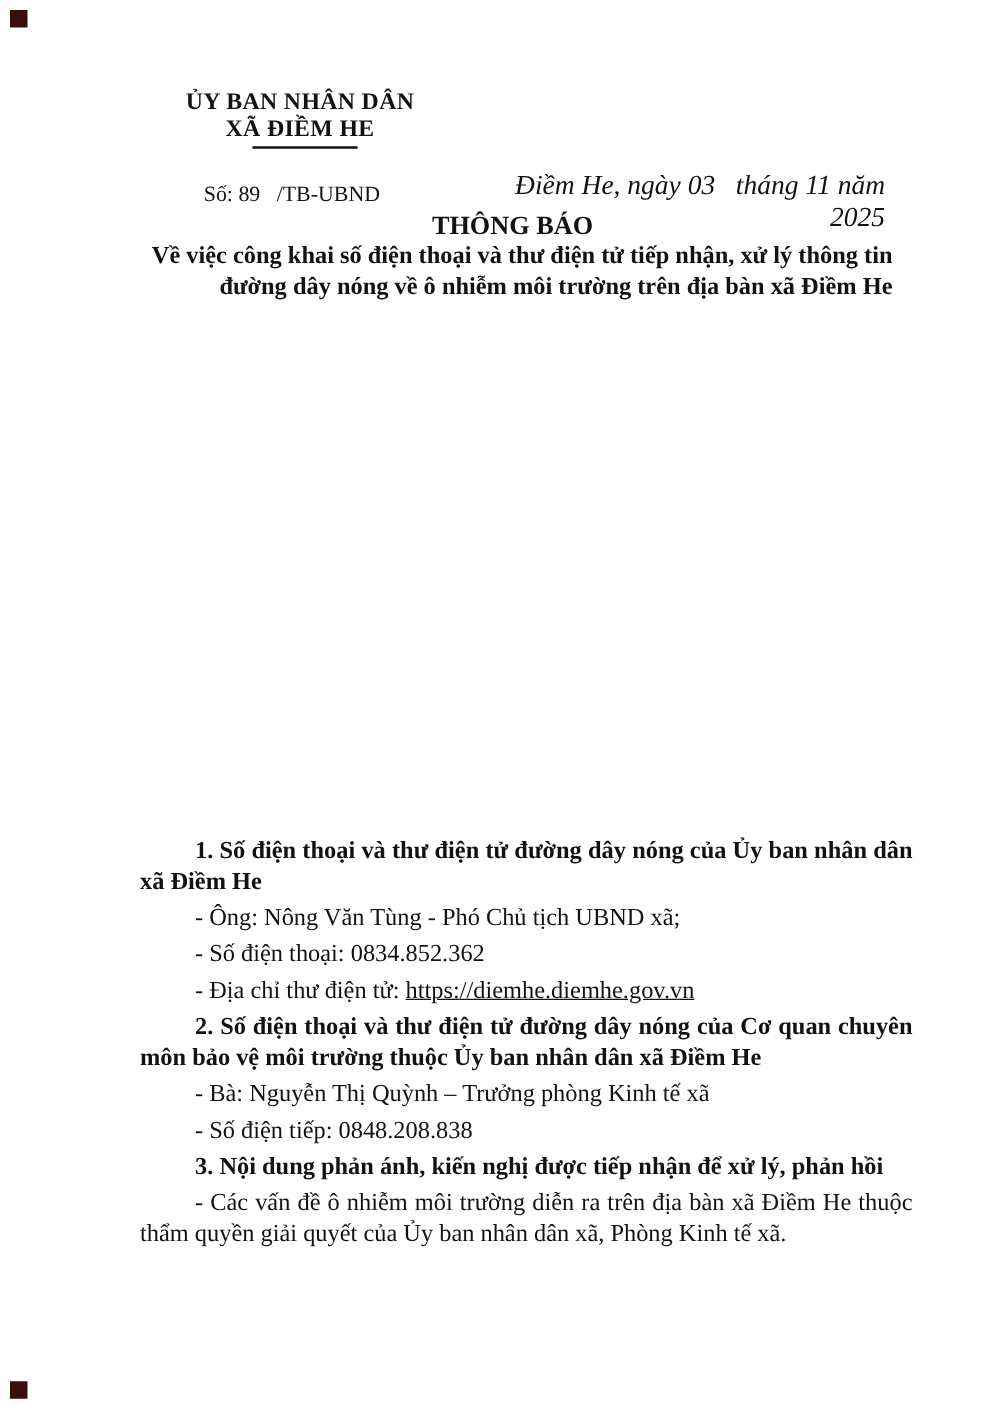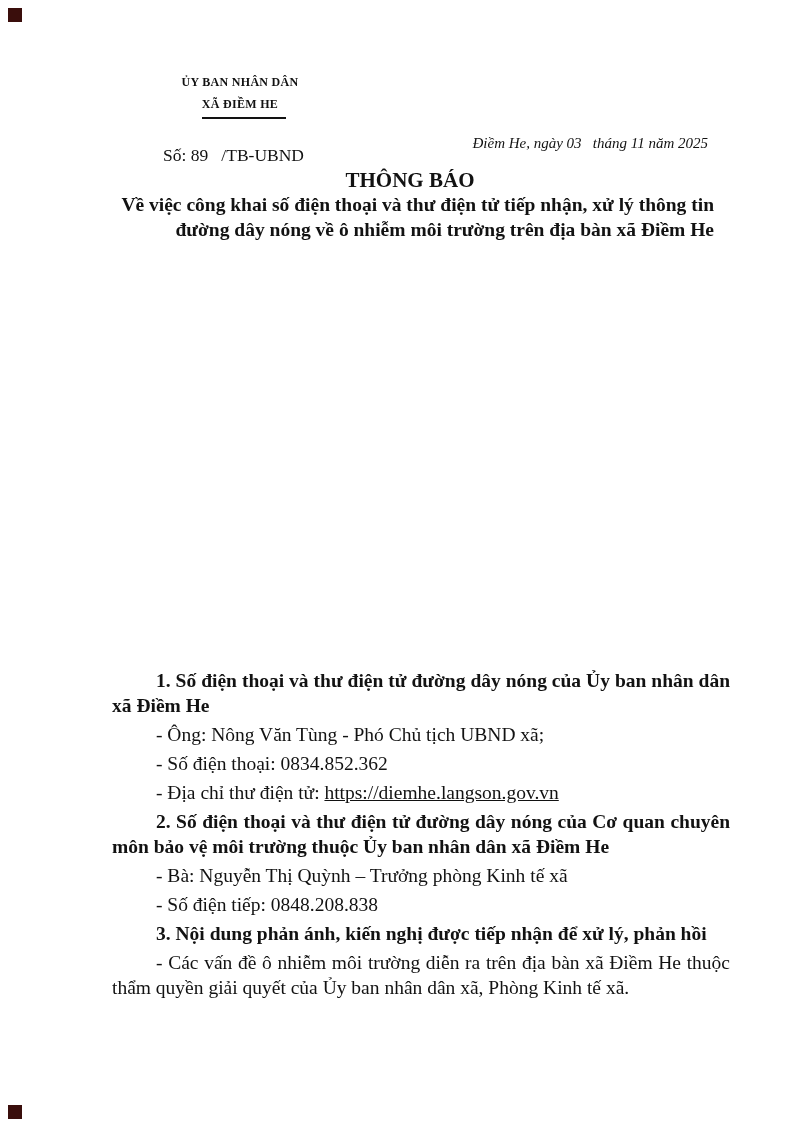--- a/index.html
+++ b/index.html
@@ -21,21 +21,21 @@
   .corner-mark.tl { left: 8px; top: 8px; }
   .corner-mark.bl { left: 8px; top: 1105px; }
 
   .org-block {
     position: absolute;
     left: 148px;
     top: 71px;
     width: 184px;
     text-align: center;
     font-weight: bold;
-    font-size: 12px;
+    font-size: 19px;
     line-height: 22px;
     letter-spacing: 0.3px;
   }
   .org-underline {
     margin: 2px auto 0 auto;
     width: 84px;
     height: 0;
     border-bottom: 2px solid #121212;
     transform: translateX(4px);
   }
@@ -47,21 +47,21 @@
     white-space: pre-wrap;
     margin-top: 10px;
   }
   .place-date {
     position: absolute;
     left: 400px;
     top: 135px;
     width: 308px;
     text-align: right;
     font-style: italic;
-    font-size: 15px;
+    font-size: 22px;
     white-space: pre-wrap;
   }
   .doc-title {
     position: absolute;
     left: 110px;
     top: 167px;
     width: 600px;
     text-align: center;
     font-weight: bold;
     font-size: 21px;
@@ -116,21 +116,21 @@
   <div class="place-date">Điềm He, ngày 03   tháng 11 năm 2025</div>
 
   <div class="doc-title">THÔNG BÁO</div>
 
   <div class="doc-subject">Về việc công khai số điện thoại và thư điện tử tiếp nhận, xử lý thông tin đường dây nóng về ô nhiễm môi trường trên địa bàn xã Điềm He</div>
 
   <div class="content">
     <p class="bold">1. Số điện thoại và thư điện tử đường dây nóng của Ủy ban nhân dân xã Điềm He</p>
     <p>- Ông:  Nông Văn Tùng - Phó Chủ tịch UBND xã;</p>
     <p>- Số điện thoại: 0834.852.362</p>
-    <p><span>- Địa chỉ thư điện tử: </span><span class="email-link">https://diemhe.langson.gov.vn</span></p>
+    <p><span>- Địa chỉ thư điện tử: </span><span class="email-link">https://diemhe.diemhe.gov.vn</span></p>
     <p class="bold">2. Số điện thoại và thư điện tử đường dây nóng của Cơ quan chuyên môn bảo vệ môi trường thuộc Ủy ban nhân dân xã Điềm He</p>
     <p>- Bà: Nguyễn Thị Quỳnh – Trưởng phòng Kinh tế xã</p>
     <p>- Số điện tiếp: 0848.208.838</p>
     <p class="bold">3. Nội dung phản ánh, kiến nghị được tiếp nhận để xử lý, phản hồi</p>
     <p>- Các vấn đề ô nhiễm môi trường diễn ra trên địa bàn xã Điềm He thuộc thẩm quyền giải quyết của Ủy ban nhân dân xã, Phòng Kinh tế xã.</p>
   </div>
 
 </div>
 
 </body></html>

